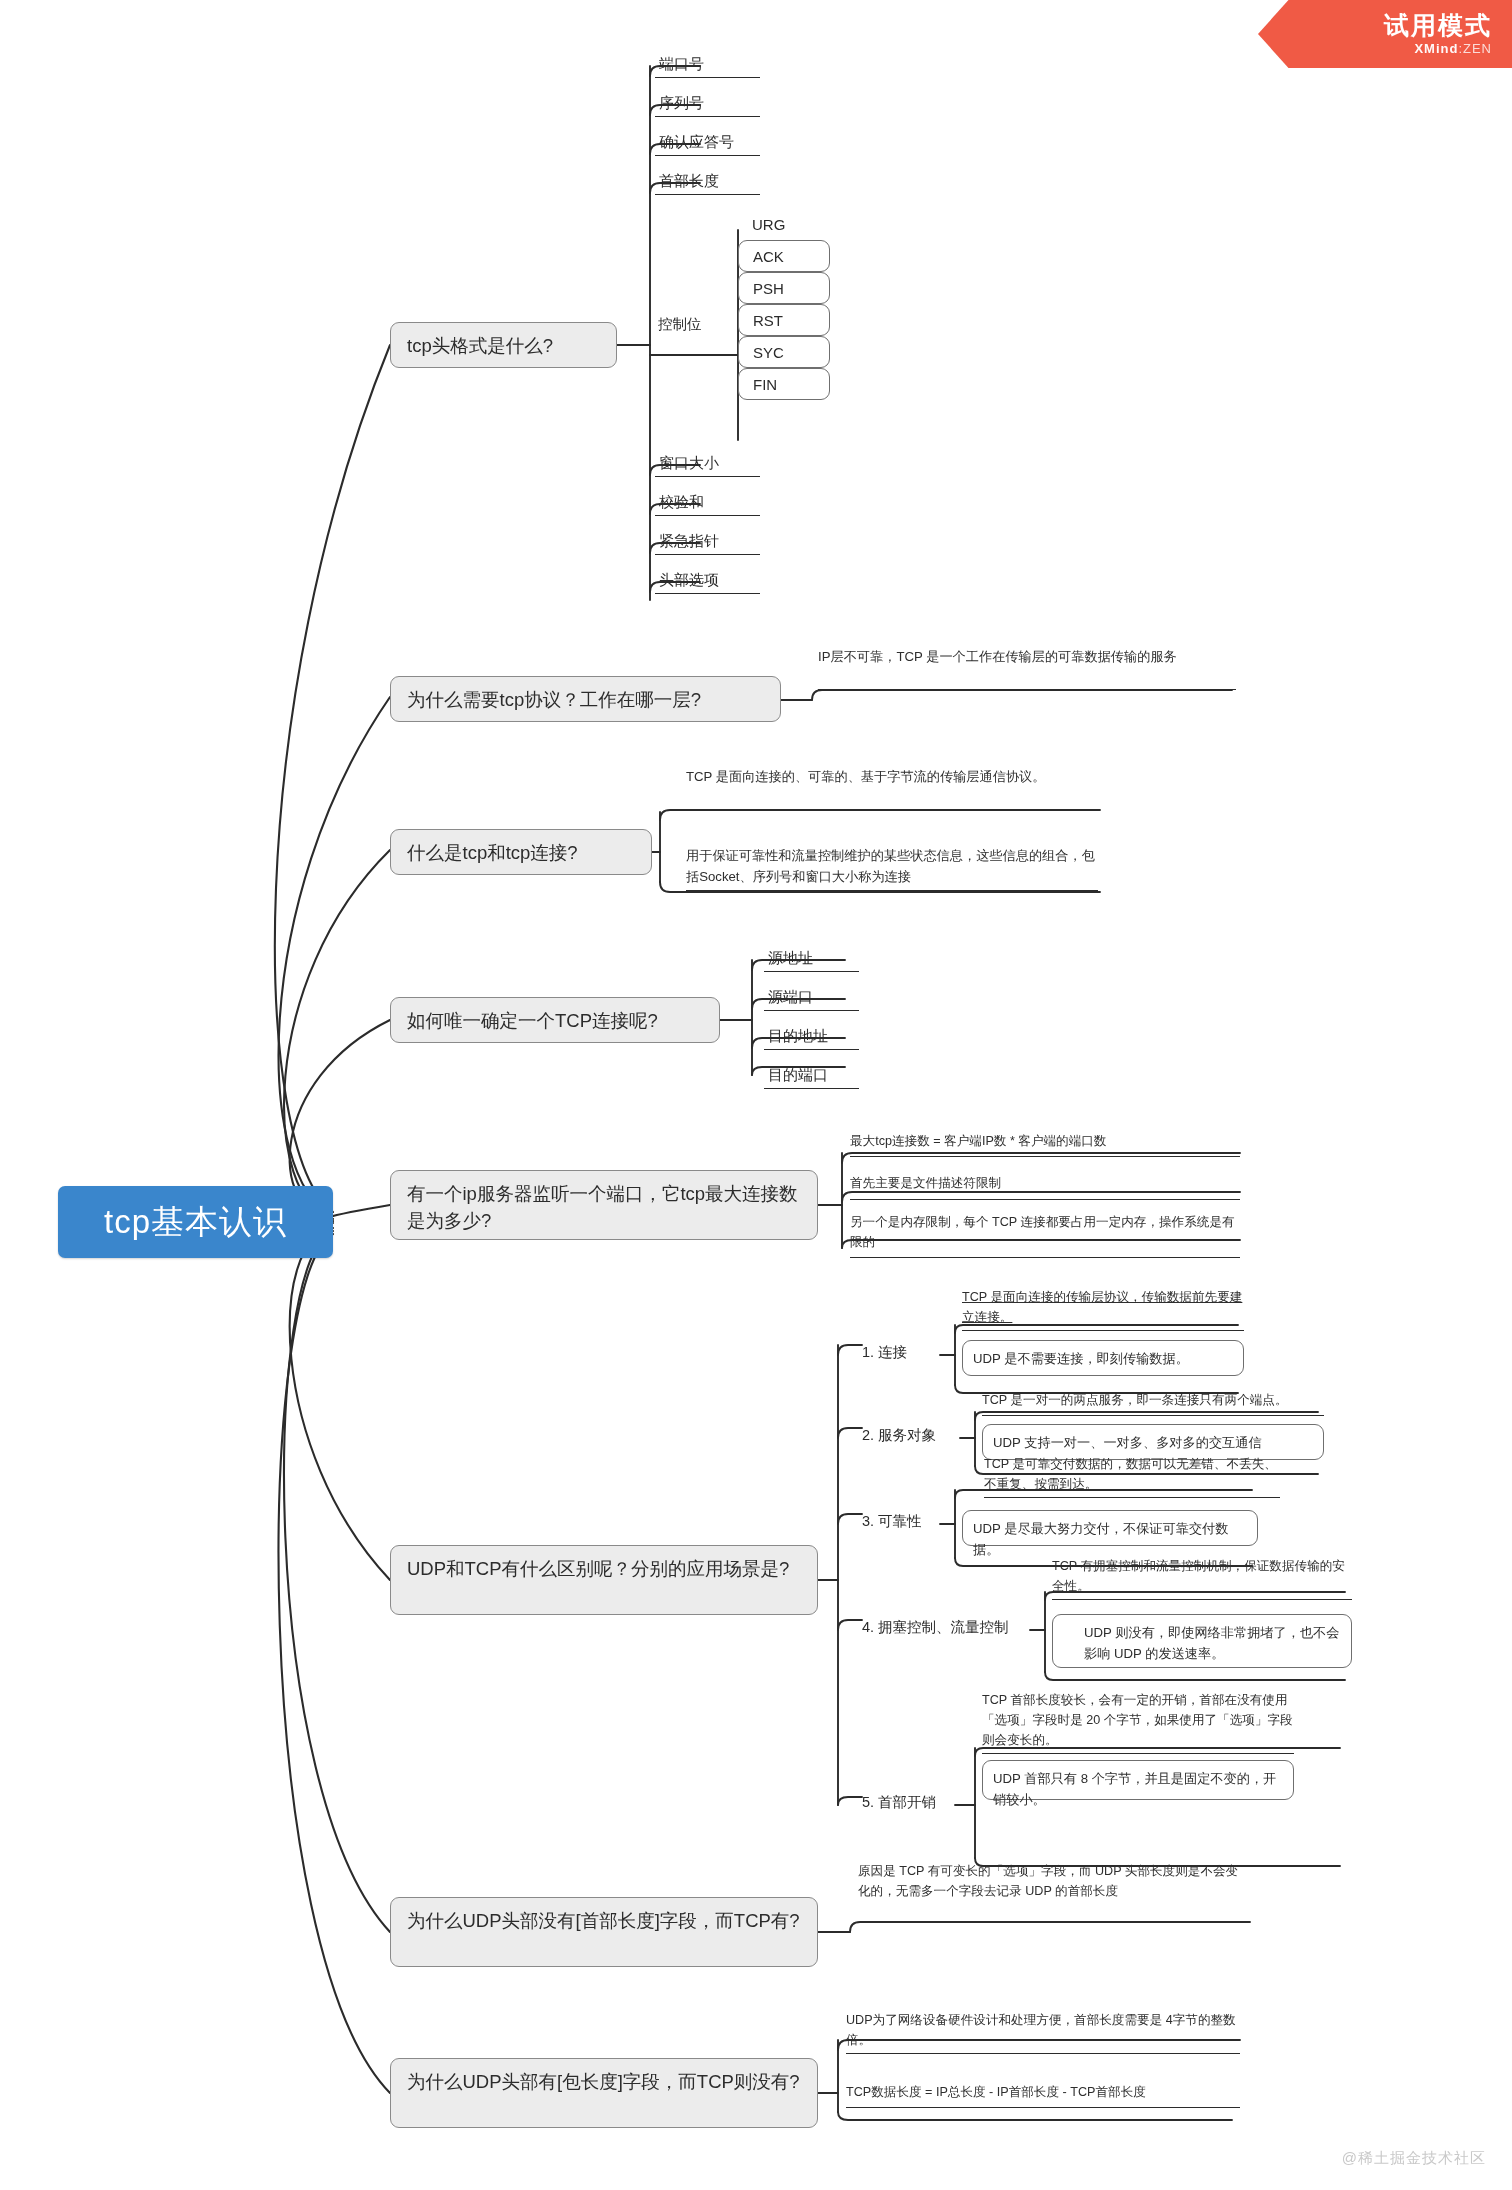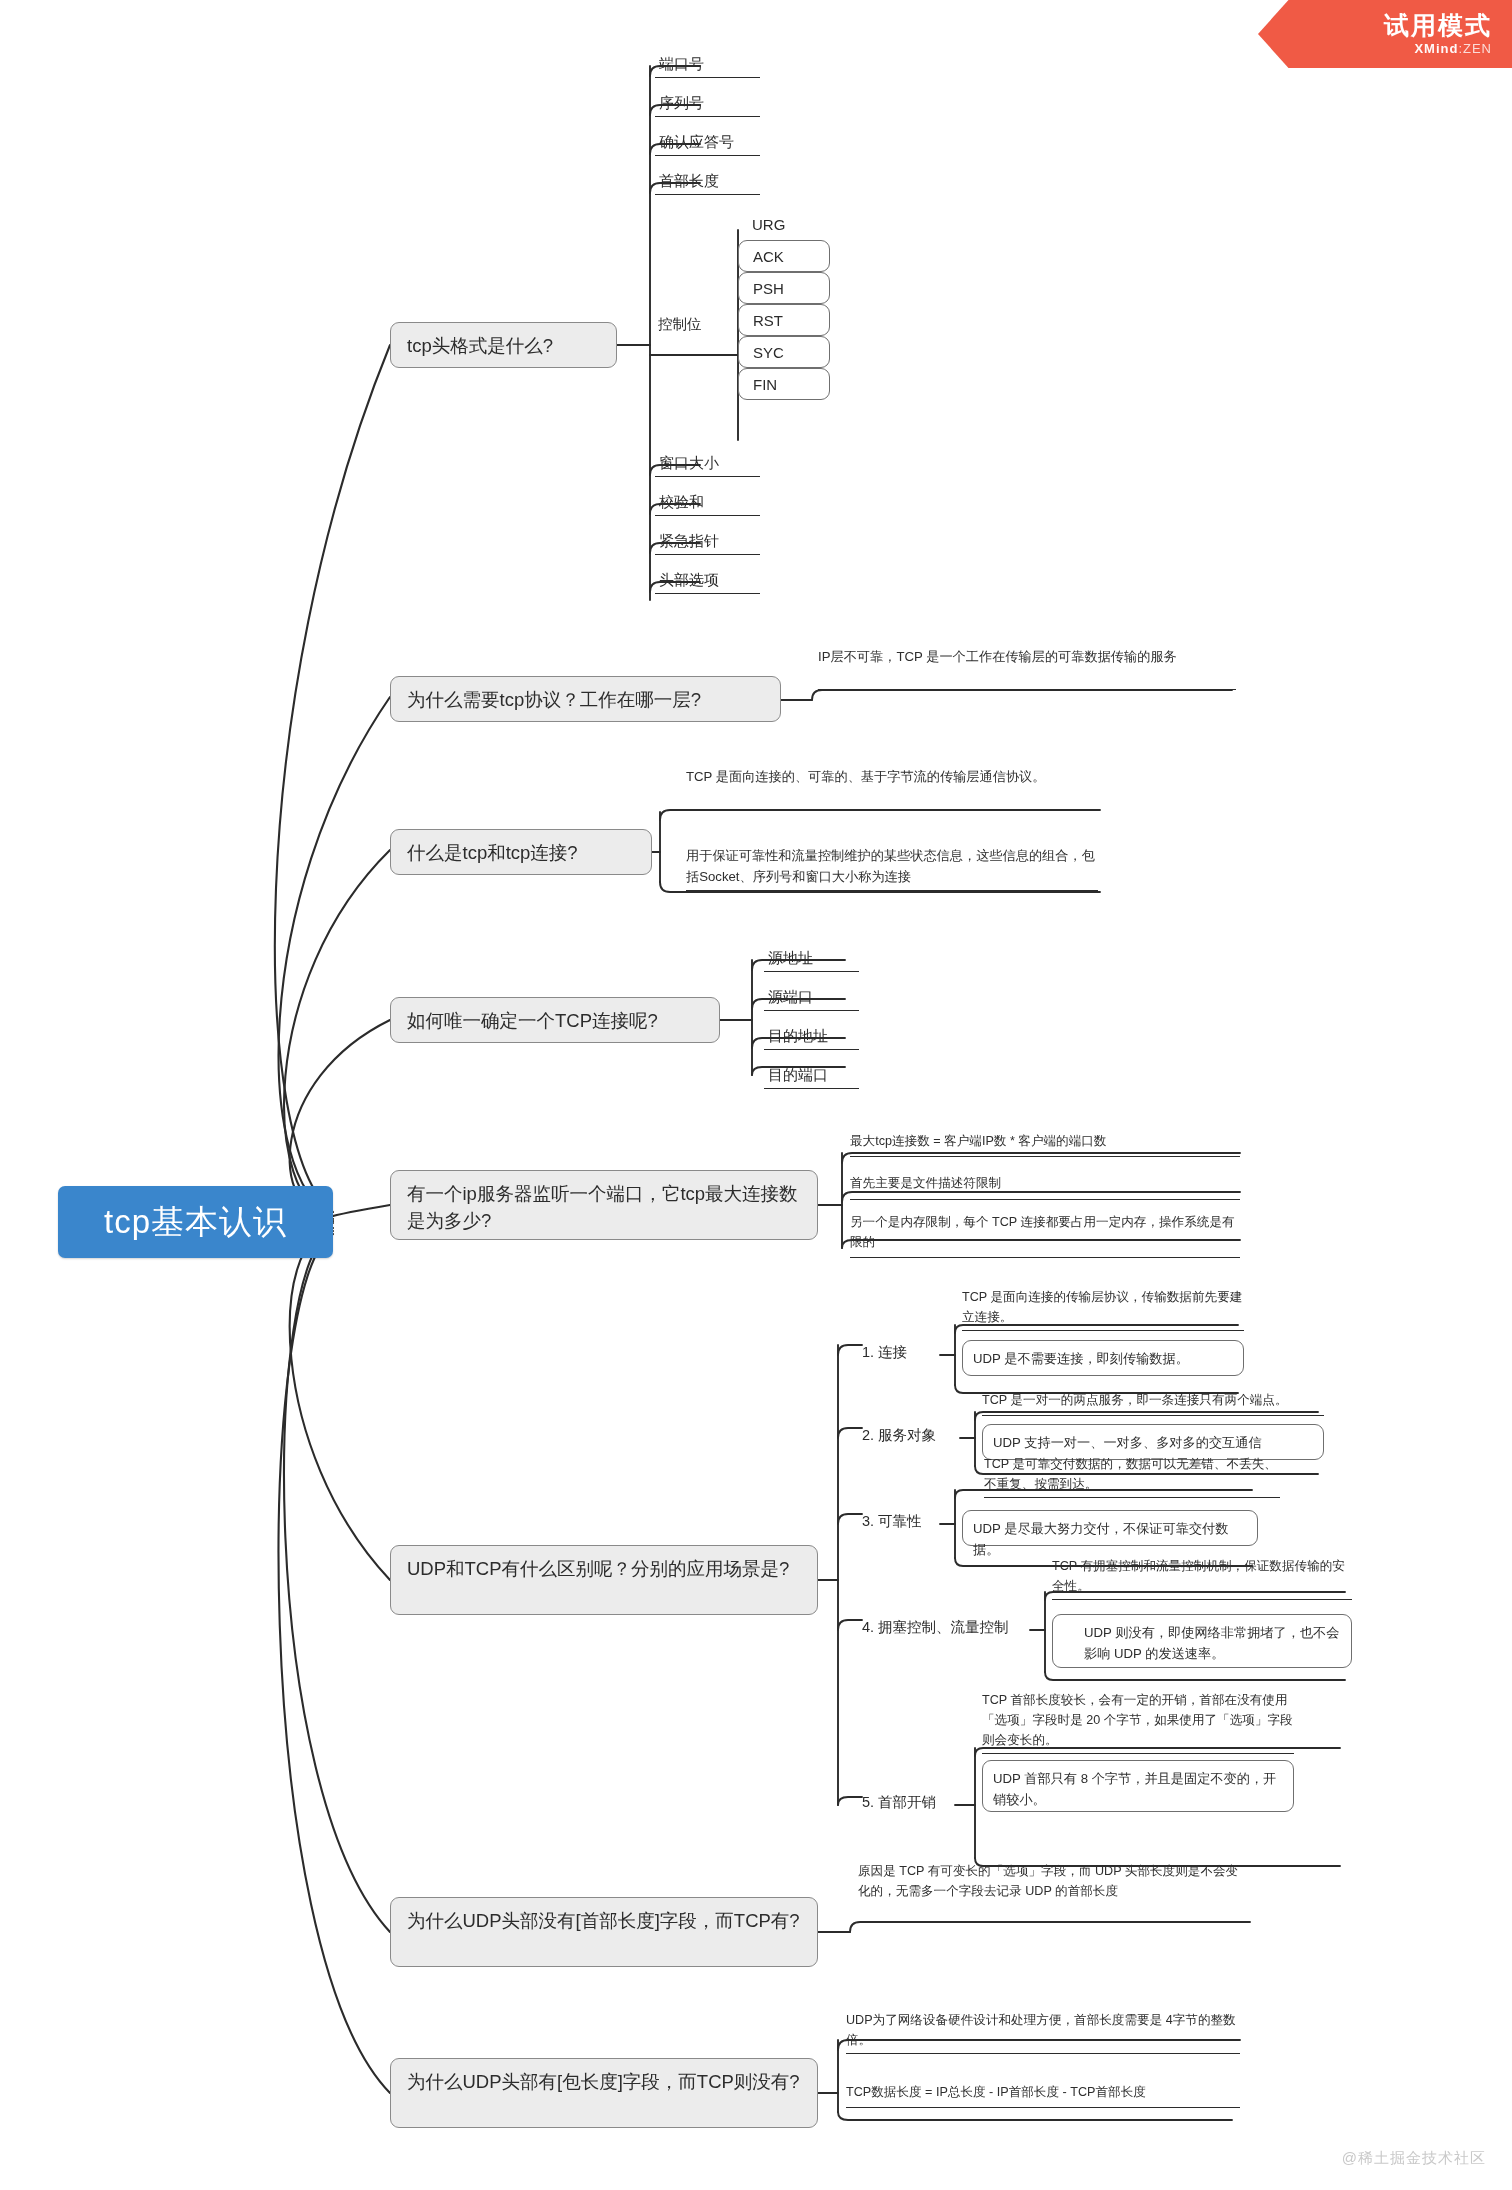--- a/index.html
+++ b/index.html
@@ -353,21 +353,21 @@
   <div class="node note-s" style="left:850px;top:1212px;width:390px;height:46px;border-bottom:1.8px solid #2b2b2b;padding-bottom:2px;">
     <span>另一个是内存限制，每个 TCP 连接都要占用一定内存，操作系统是有限的</span>
   </div>
 
   <div class="node topic1" style="left:390px;top:1545px;width:428px;height:70px;">
     <span>UDP和TCP有什么区别呢？分别的应用场景是?</span>
   </div>
 
   <div class="node label" style="left:862px;top:1343px;">
     <span>1. 连接</span></div>
-  <div class="node note-s" style="left:962px;top:1287px;width:282px;height:44px;border-bottom:1.8px solid #2b2b2b;padding-bottom:2px;">
+  <div class="node note-s" style="left:962px;top:1287px;width:282px;height:44px;border-bottom:1.8px solid #2b2b2b;padding-bottom:2px;text-decoration:underline;">
     <span>TCP 是面向连接的传输层协议，传输数据前先要建立连接。</span></div>
   <div class="node boxnote" style="left:962px;top:1340px;width:282px;height:36px;">
     <span>UDP 是不需要连接，即刻传输数据。</span></div>
 
   <div class="node label" style="left:862px;top:1426px;">
     <span>2. 服务对象</span></div>
   <div class="node note-s" style="left:982px;top:1390px;width:342px;height:26px;border-bottom:1.8px solid #2b2b2b;">
     <span>TCP 是一对一的两点服务，即一条连接只有两个端点。</span></div>
   <div class="node boxnote" style="left:982px;top:1424px;width:342px;height:36px;">
     <span>UDP 支持一对一、一对多、多对多的交互通信</span></div>
@@ -383,21 +383,21 @@
     <span>4. 拥塞控制、流量控制</span></div>
   <div class="node note-s" style="left:1052px;top:1556px;width:300px;height:44px;border-bottom:1.8px solid #2b2b2b;padding-bottom:3px;">
     <span>TCP 有拥塞控制和流量控制机制，保证数据传输的安全性。</span></div>
   <div class="node boxnote" style="left:1052px;top:1614px;width:300px;height:54px;padding-left:31px;">
     <span>UDP 则没有，即使网络非常拥堵了，也不会影响 UDP 的发送速率。</span></div>
 
   <div class="node label" style="left:862px;top:1793px;">
     <span>5. 首部开销</span></div>
   <div class="node note-s" style="left:982px;top:1690px;width:312px;height:64px;border-bottom:1.8px solid #2b2b2b;padding-bottom:3px;">
     <span>TCP 首部长度较长，会有一定的开销，首部在没有使用「选项」字段时是 20 个字节，如果使用了「选项」字段则会变长的。</span></div>
-  <div class="node boxnote" style="left:982px;top:1760px;width:312px;height:52px;">
+  <div class="node boxnote" style="left:982px;top:1760px;width:312px;height:40px;">
     <span>UDP 首部只有 8 个字节，并且是固定不变的，开销较小。</span></div>
 
   <div class="node topic1" style="left:390px;top:1897px;width:428px;height:70px;">
     <span>为什么UDP头部没有[首部长度]字段，而TCP有?</span>
   </div>
   <div class="node note-s" style="left:858px;top:1861px;width:392px;height:62px;border-bottom:1.8px solid #2b2b2b;padding-bottom:3px;">
     <span>原因是 TCP 有可变长的「选项」字段，而 UDP 头部长度则是不会变化的，无需多一个字段去记录 UDP 的首部长度</span>
   </div>
 
   <div class="node topic1" style="left:390px;top:2058px;width:428px;height:70px;">

